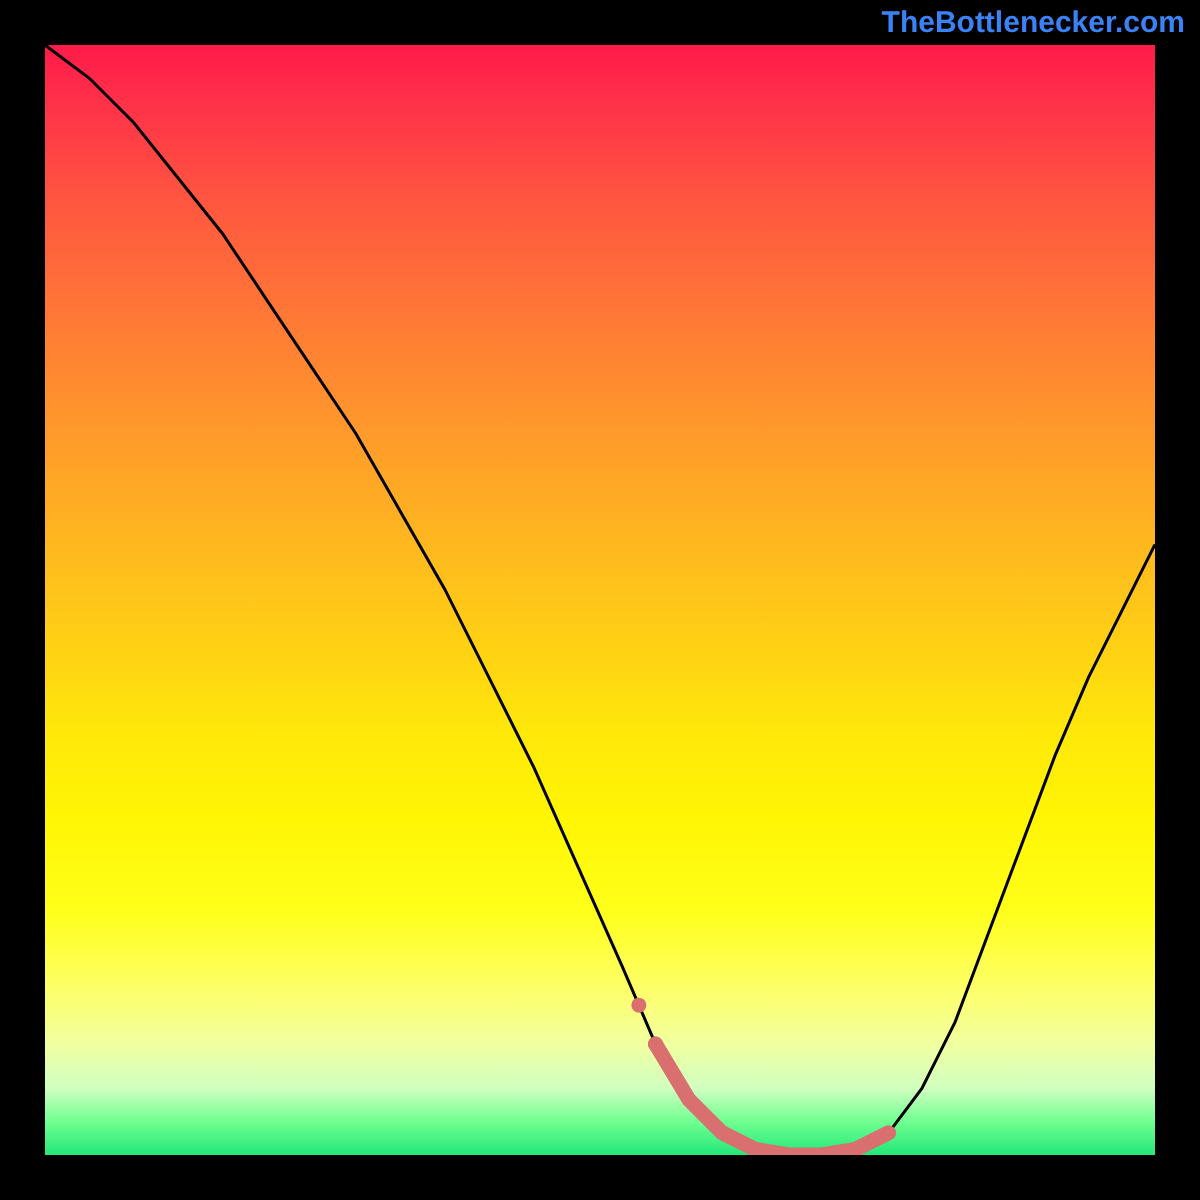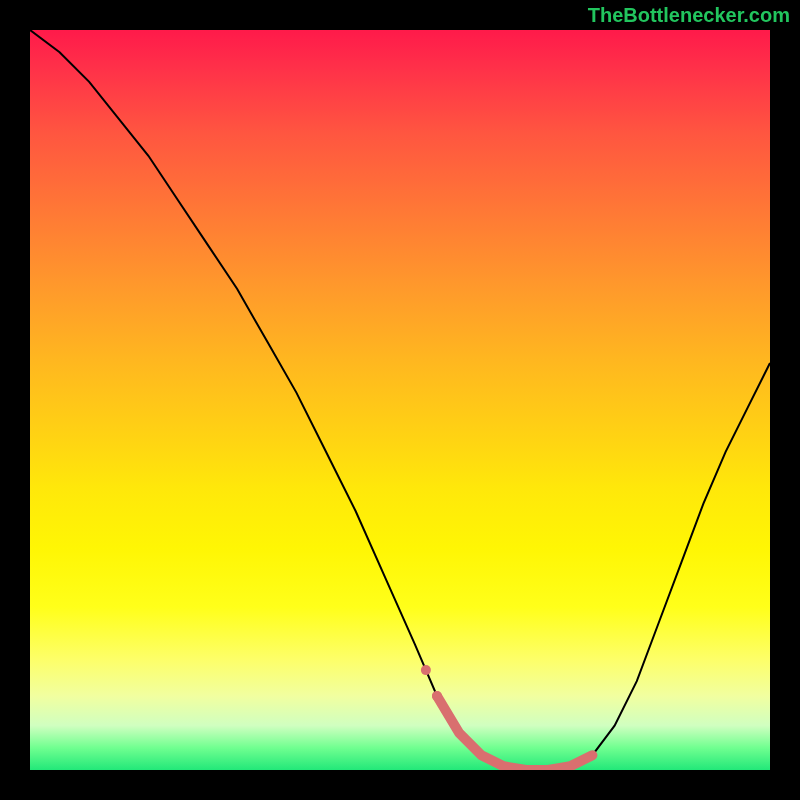--- a/index.html
+++ b/index.html
@@ -8,21 +8,21 @@
     height: 800px;
     background: #000;
     position: relative;
     font-family: Arial, sans-serif;
     overflow: hidden;
   }
   .attribution {
     position: absolute;
     top: 4px;
     right: 10px;
-    color: #22c55e;
+    color: #3b82f6;
     font-size: 20px;
     font-weight: bold;
     z-index: 10;
   }
   .plot-area {
     position: absolute;
     left: 30px;
     top: 30px;
     width: 740px;
     height: 740px;

